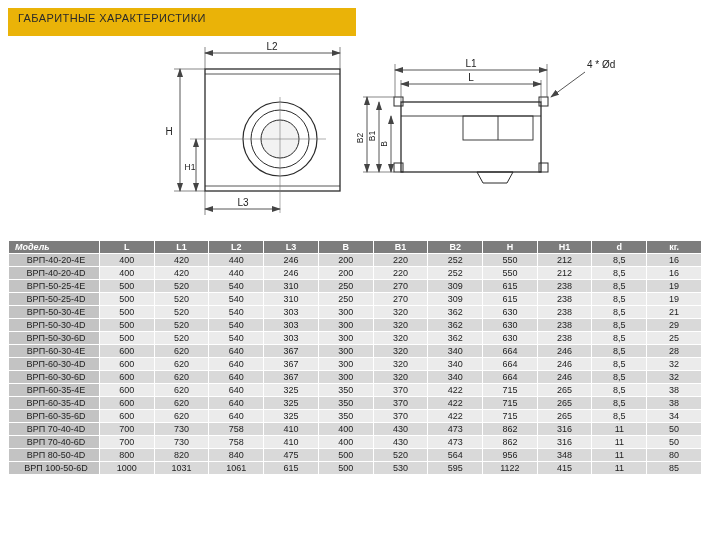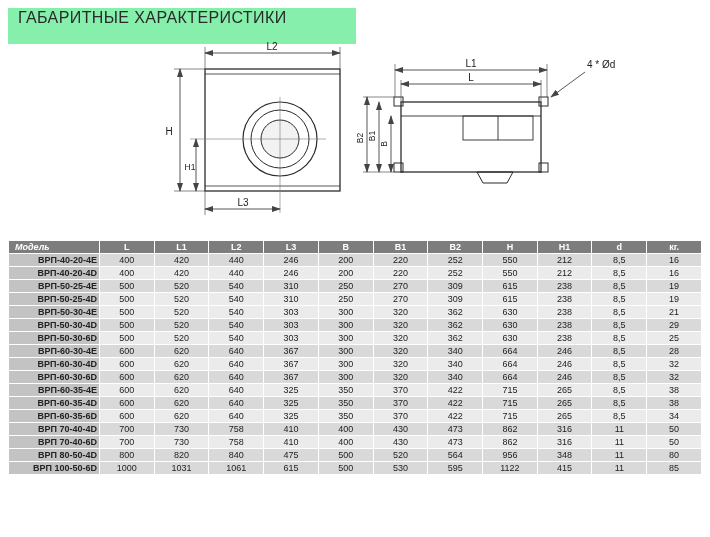--- a/index.html
+++ b/index.html
@@ -1,37 +1,37 @@
 <!DOCTYPE html>
 <html><head>
 <meta charset="utf-8">
 <style>
   html,body{margin:0;padding:0;}
   body{
     width:710px;height:537px;background:#ffffff;position:relative;
     font-family:"Liberation Sans",sans-serif;color:#222;overflow:hidden;
   }
   .title-bar{
-    position:absolute;left:8px;top:8px;width:338px;height:36px;
-    background:#86efac;font-size:16px;line-height:20px;padding-left:10px;
+    position:absolute;left:8px;top:8px;width:338px;height:28px;
+    background:#eab308;font-size:11px;line-height:20px;padding-left:10px;
     letter-spacing:.4px;color:#2a2a2a;
   }
   .diagrams{position:absolute;left:0;top:34px;width:710px;height:202px;}
   .svg-front{position:absolute;left:150px;top:5px;}
   .svg-side{position:absolute;left:355px;top:12px;}
   svg text{font-family:"Liberation Sans",sans-serif;fill:#222;}
   .dim-label{font-size:10px;}
   .dim-label-sm{font-size:8.5px;}
   .table-wrap{position:absolute;left:8px;top:240px;width:694px;}
   table{width:100%;border-collapse:collapse;table-layout:fixed;font-size:9px;}
   th,td{border:1px solid #ffffff;text-align:center;padding:0 2px;height:12px;
         overflow:hidden;white-space:nowrap;}
   th{background:#7d7d7d;color:#ffffff;font-weight:bold;font-size:9px;}
   th:first-child{text-align:left;padding-left:6px;width:82px;font-style:italic;}
-  td.model{background:#c3c3c3;text-align:right;padding-left:6px;font-weight:bold;}
+  td.model{background:#c3c3c3;text-align:center;padding-left:6px;font-weight:normal;}
   tr.dark td:not(.model){background:#d9d9d9;}
   tr.light td:not(.model){background:#ebebeb;}
 </style>
 </head>
 <body>
 
 <div class="title-bar">ГАБАРИТНЫЕ ХАРАКТЕРИСТИКИ</div>
 
 <div class="diagrams">
 

